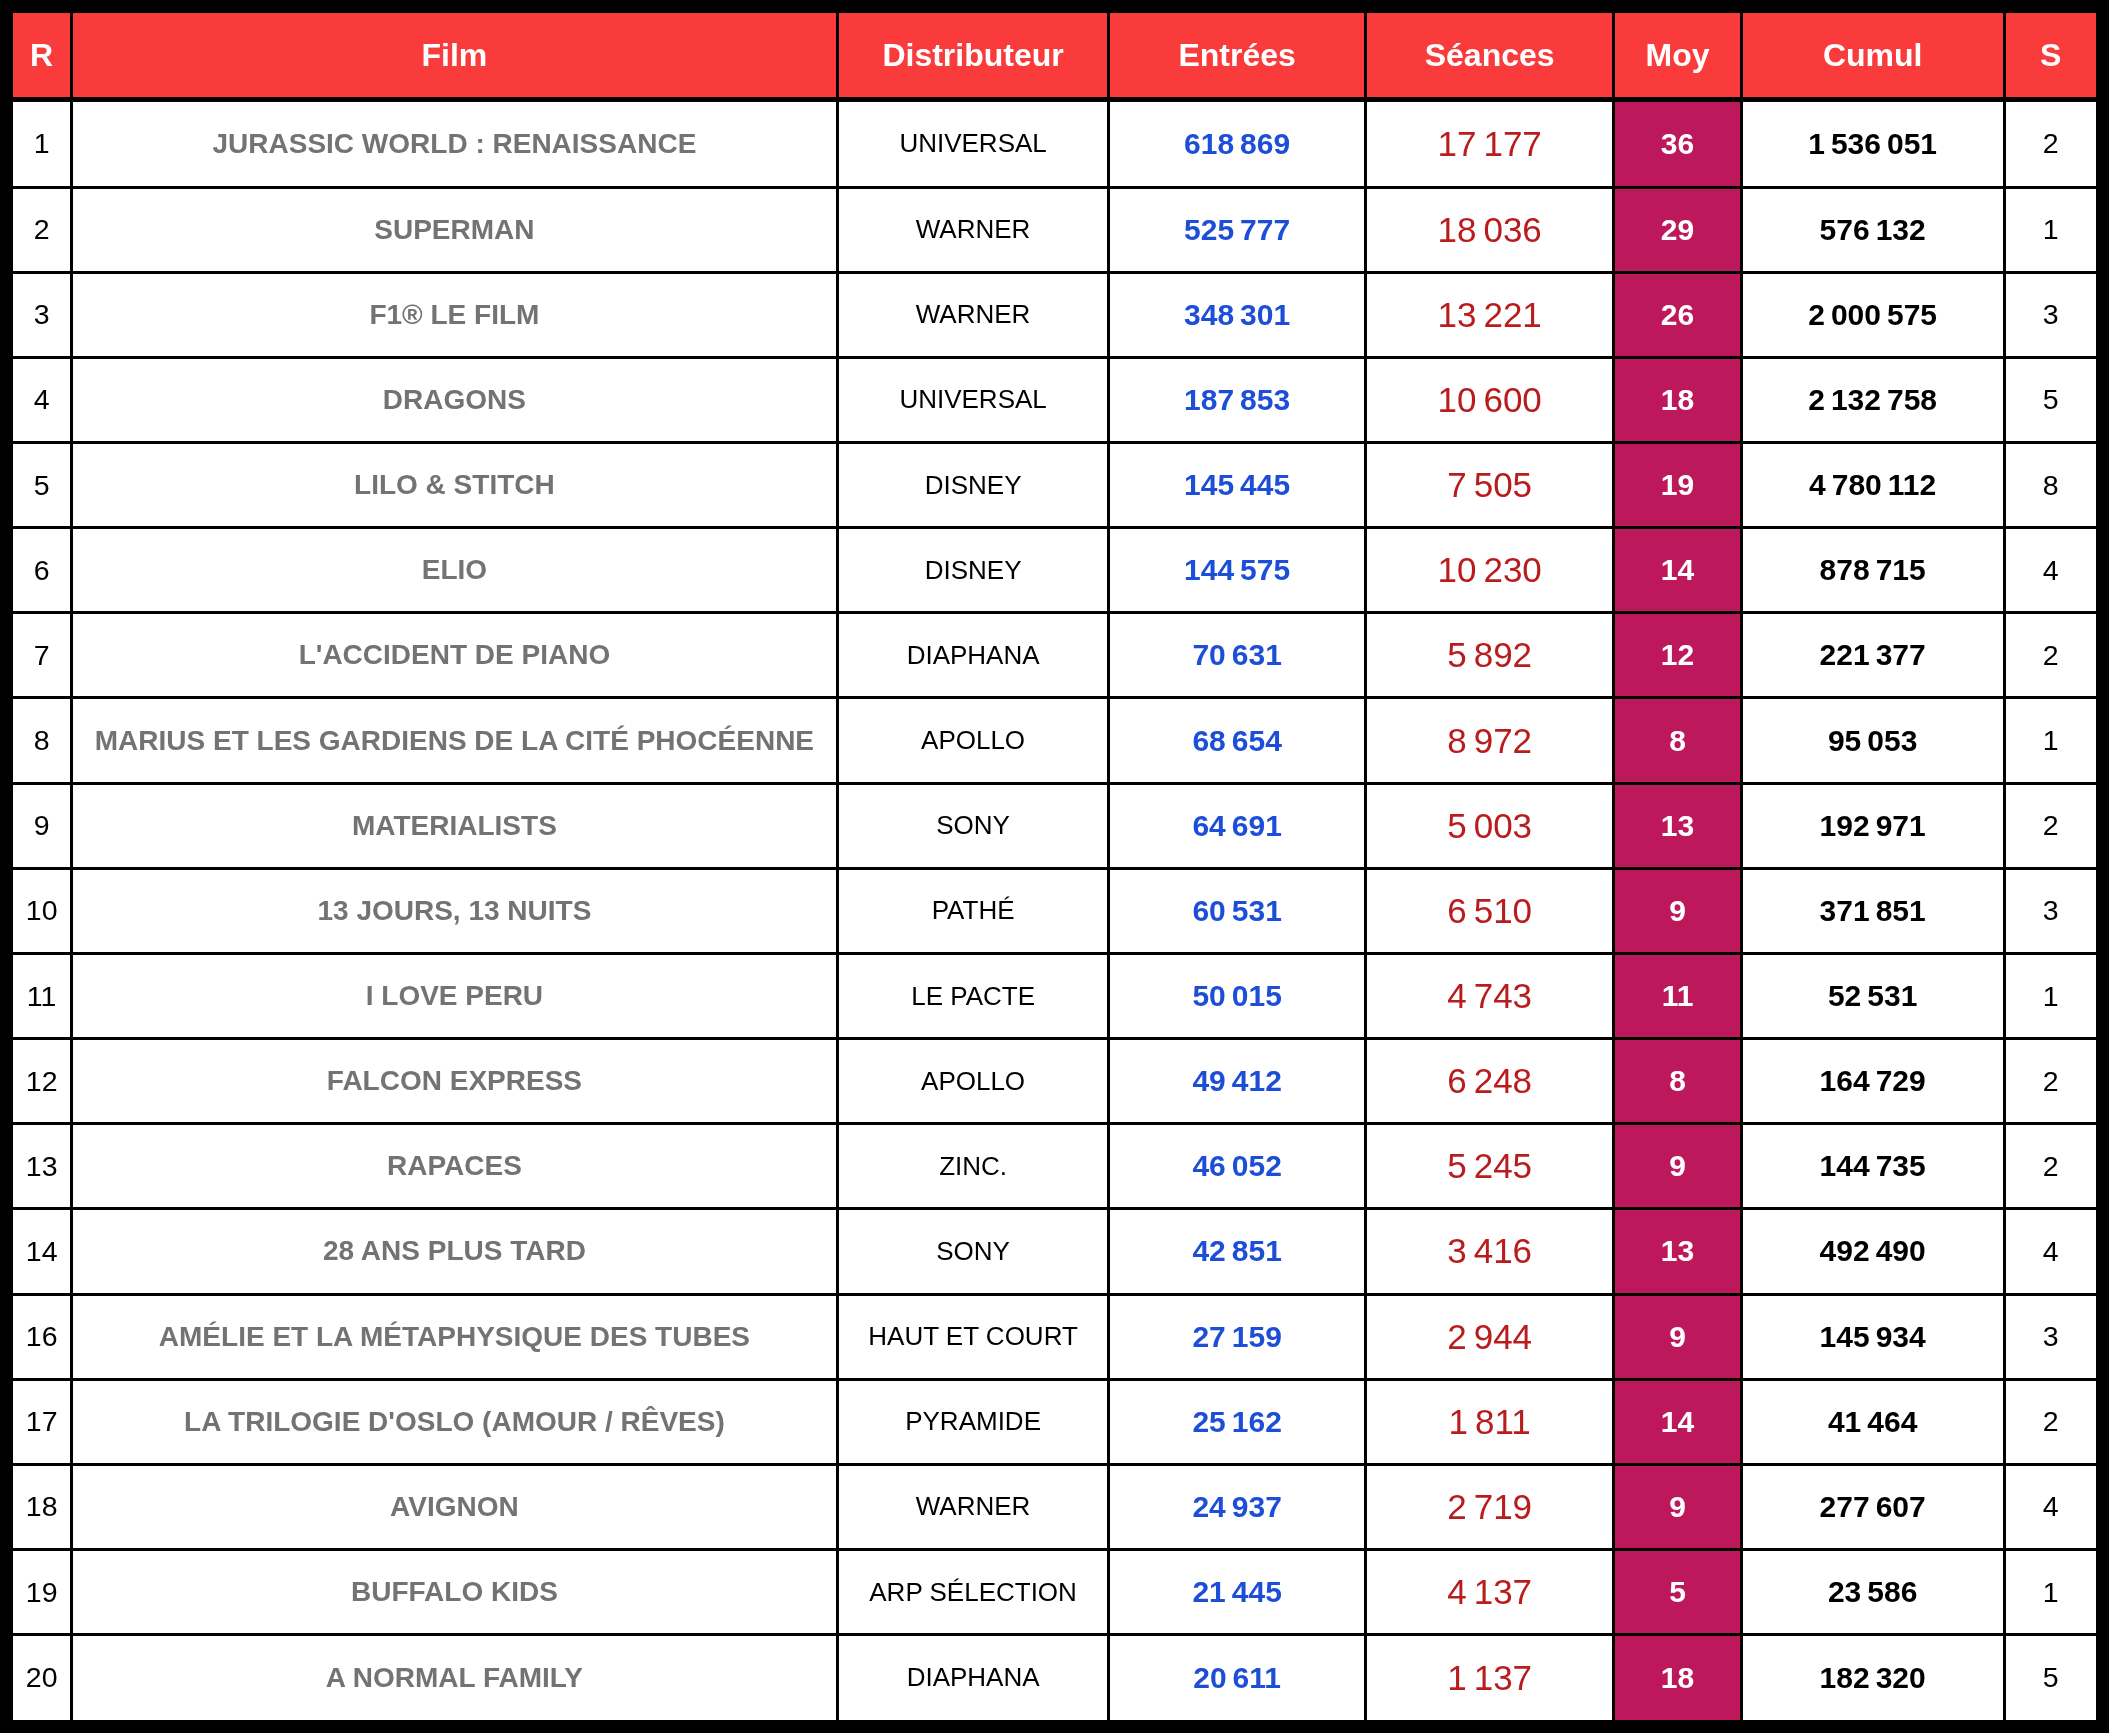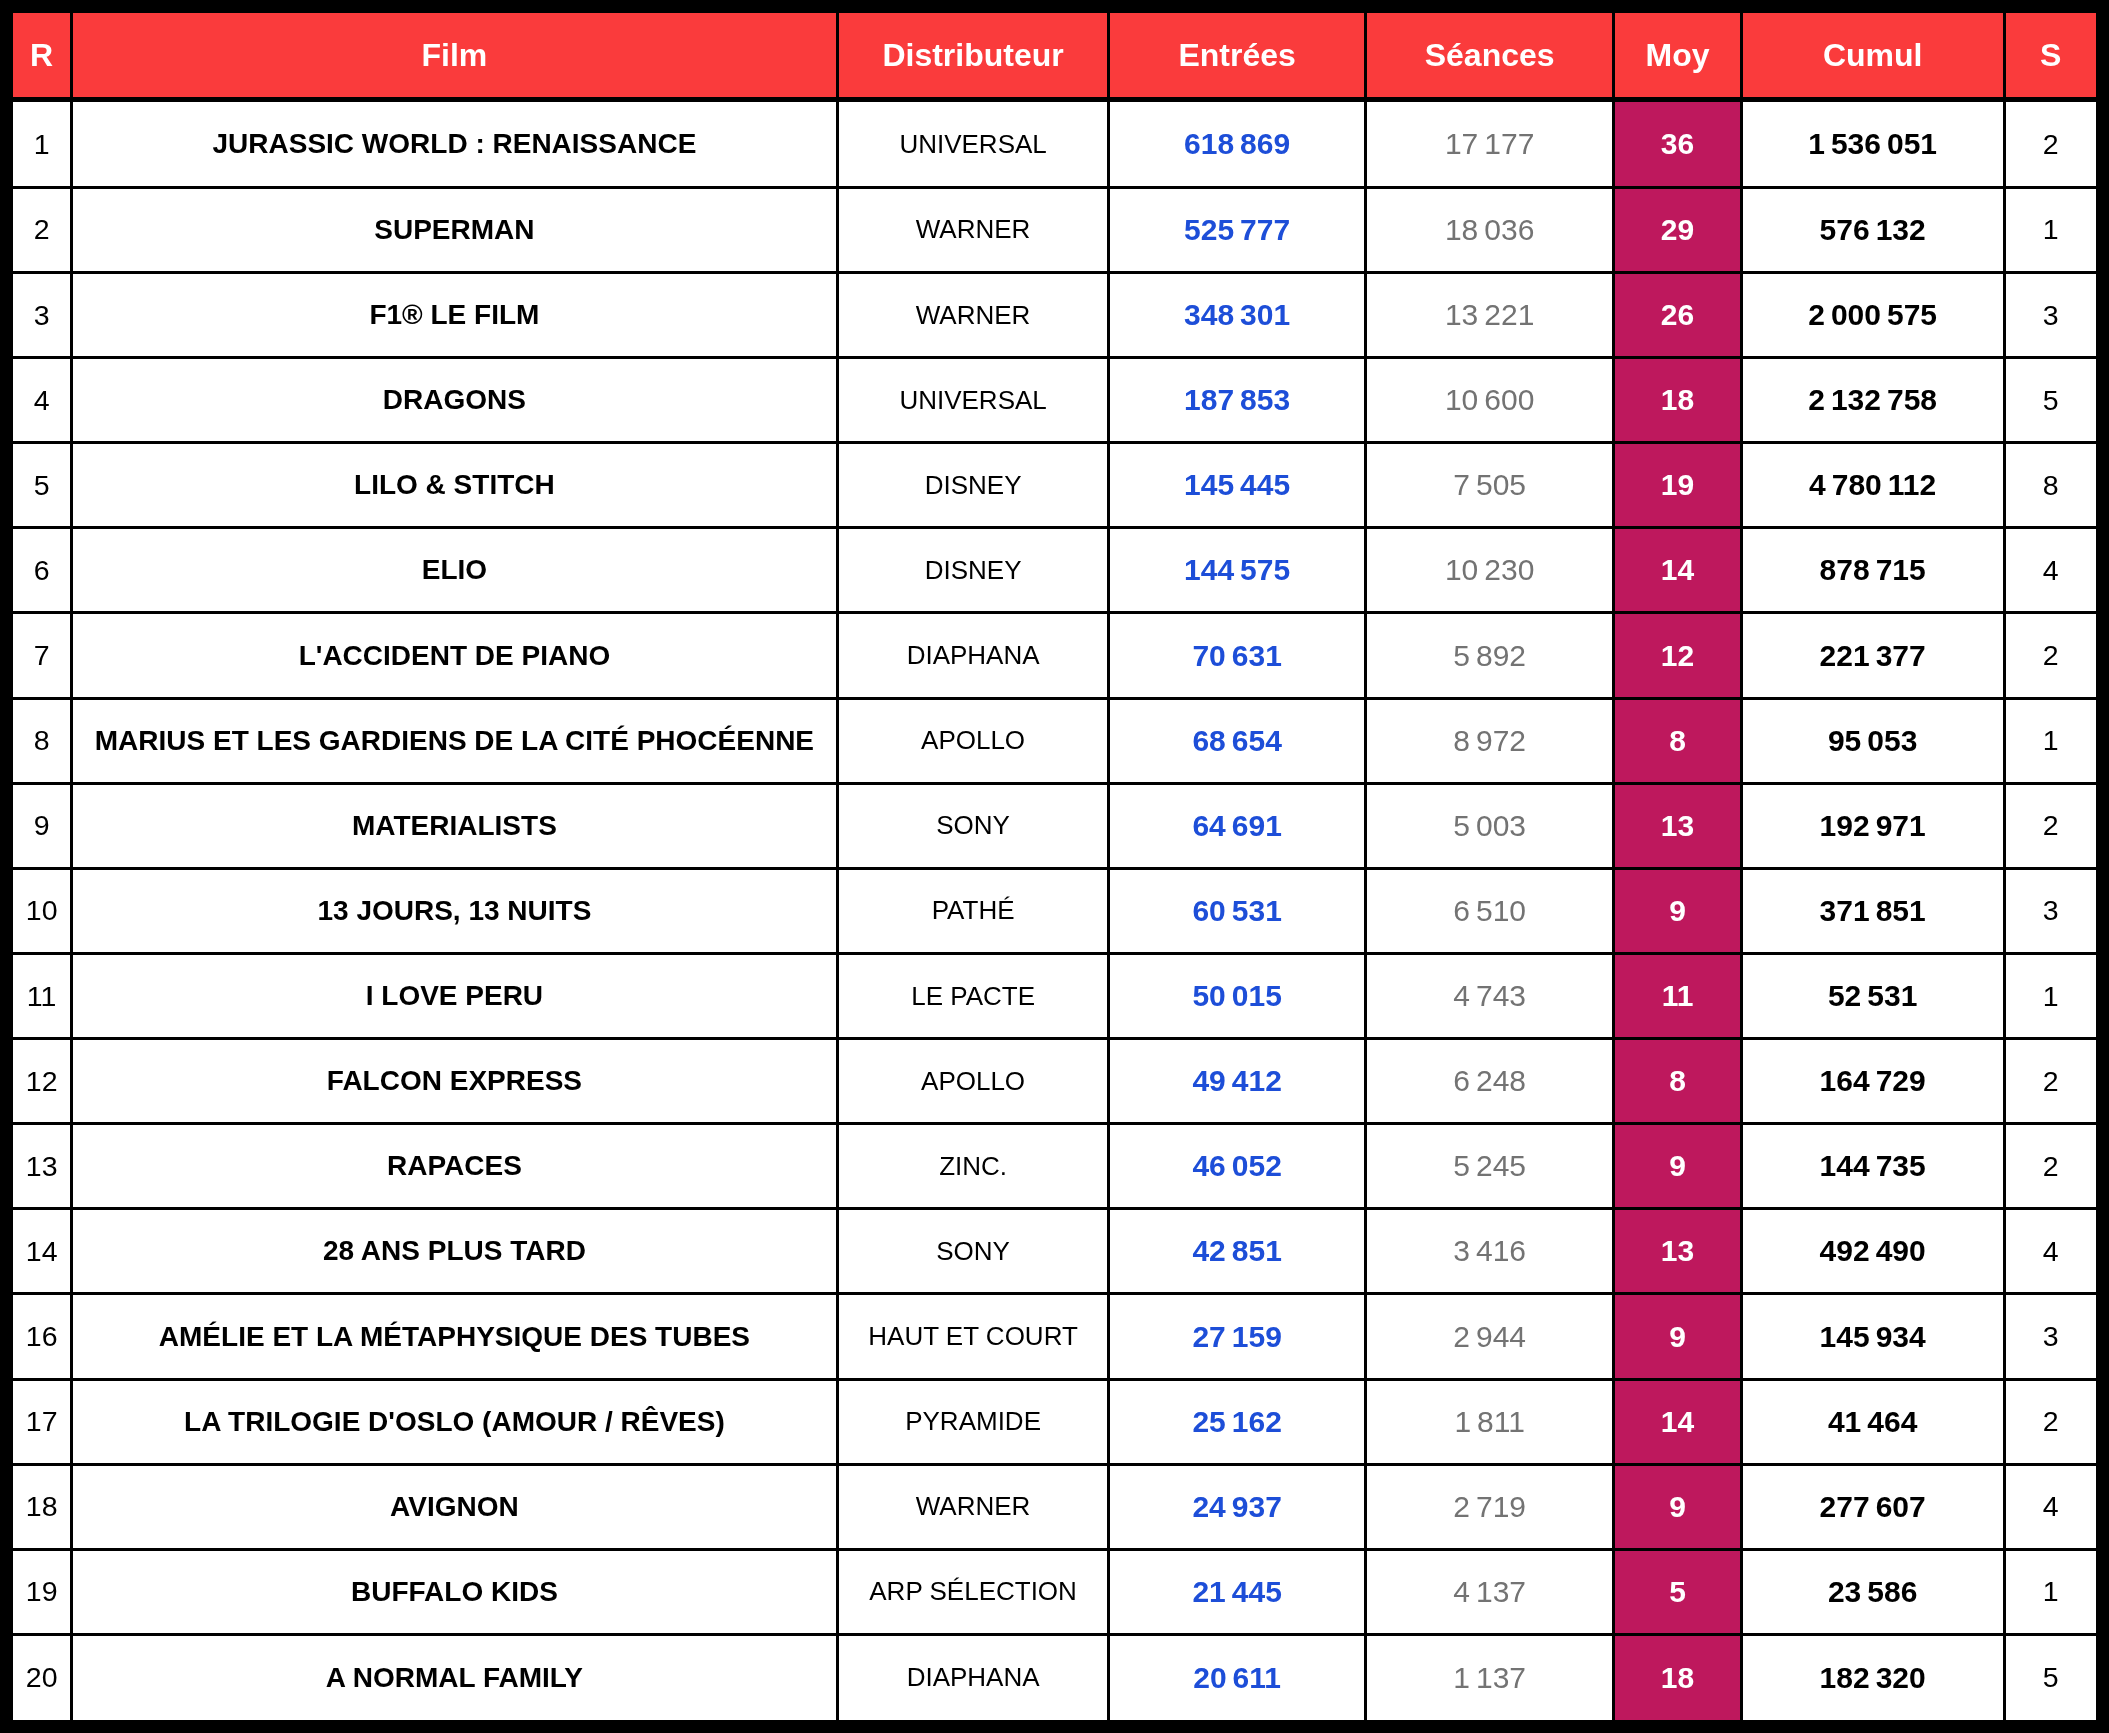--- a/index.html
+++ b/index.html
@@ -46,24 +46,24 @@
   col.c-r      { width: 2.9%; }
   col.c-film   { width: 36.7%; }
   col.c-dist   { width: 13.0%; }
   col.c-entrees{ width: 12.3%; }
   col.c-seances{ width: 11.9%; }
   col.c-moy    { width: 6.1%; }
   col.c-cumul  { width: 12.6%; }
   col.c-s      { width: 4.5%; }
 
   td.col-r      { font-size: 28.5px; font-weight: normal; color: #000000; }
-  td.col-film   { font-size: 28px; font-weight: bold;   color: #000000; }
+  td.col-film   { font-size: 28px; font-weight: bold;   color: #737373; }
   td.col-dist   { font-size: 26px; font-weight: normal; color: #000000; }
   td.col-entrees{ font-size: 30px; font-weight: bold;   color: #1d4ed8; }
-  td.col-seances{ font-size: 30px; font-weight: normal; color: #737373; }
+  td.col-seances{ font-size: 35px; font-weight: normal; color: #b91c1c; }
   td.col-moy    { font-size: 30px; font-weight: bold;   color: #FFFFFF; background: #be185d; }
   td.col-cumul  { font-size: 30px; font-weight: bold;   color: #000000; margin-left: 18px; }
   td.col-s      { font-size: 28.5px; font-weight: normal; color: #000000; }
 </style>
 </head>
 <body>
 
 <div class="table-wrap">
   <table class="boxoffice">
     <colgroup>

